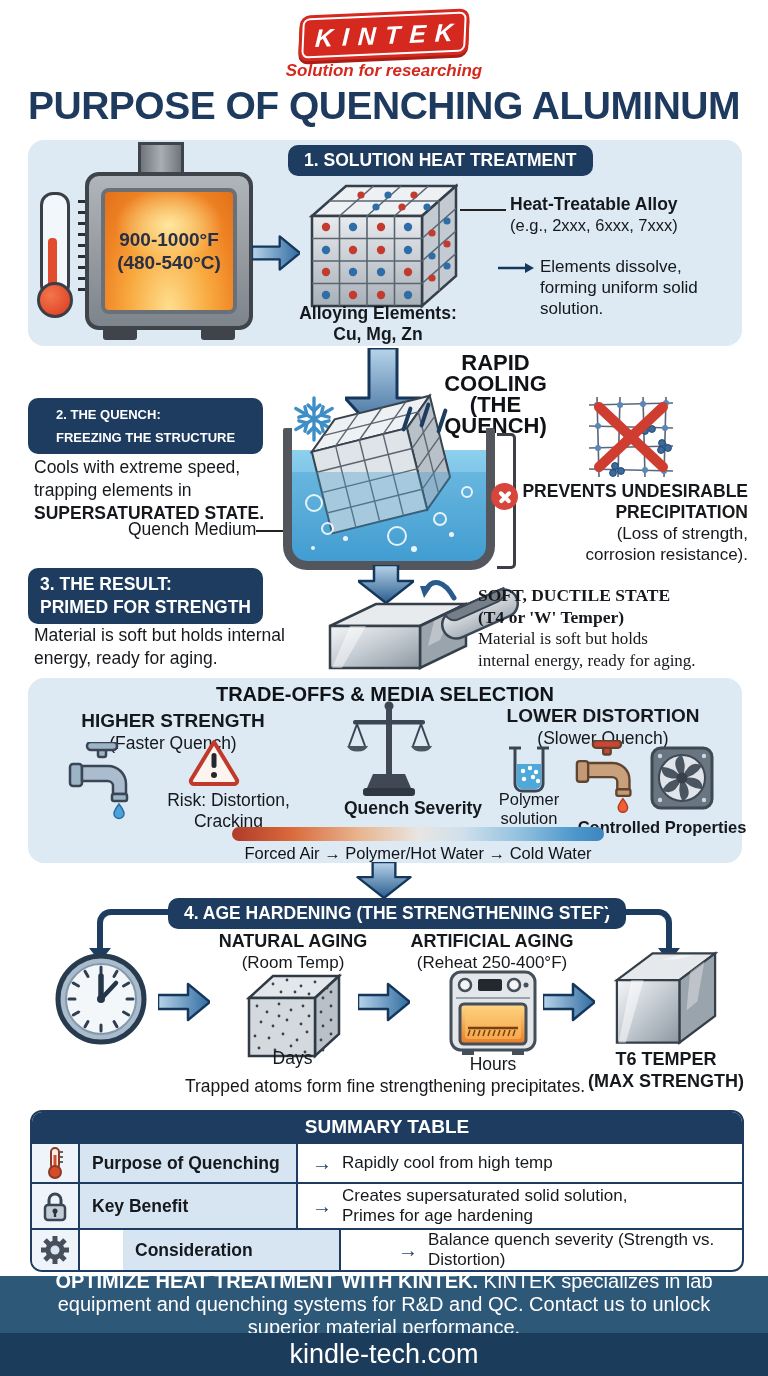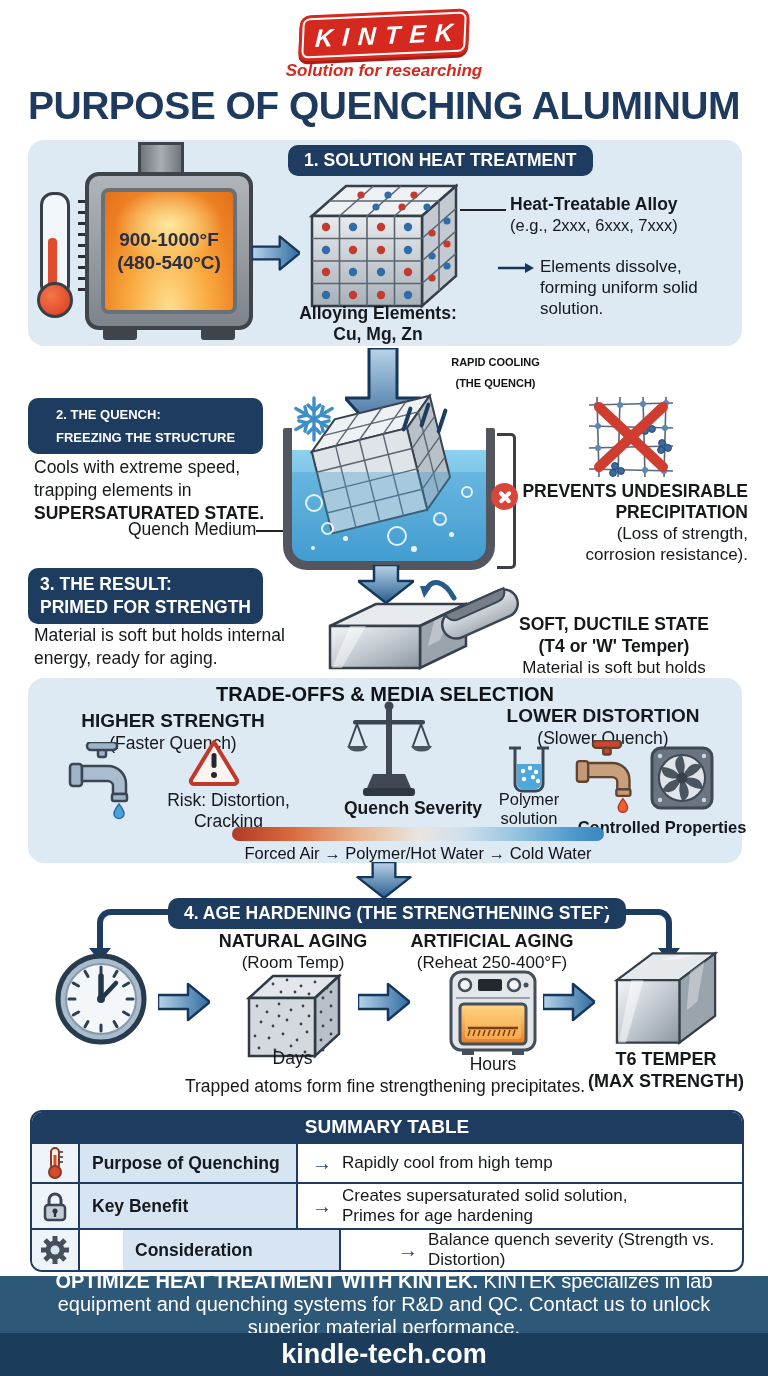--- a/index.html
+++ b/index.html
@@ -24,21 +24,21 @@
   .chimney{left:138px;top:142px;width:40px;height:34px;background:linear-gradient(90deg,#70757b,#a9aeb4,#70757b);border:3px solid #3f444a;border-bottom:none;}
   .furnace{left:85px;top:172px;width:160px;height:150px;border:4px solid #3f444a;border-radius:14px;background:linear-gradient(#b0b5bb,#7e848b);}
   .furnace-inner{position:absolute;inset:12px;border:4px solid #6a7077;border-radius:8px;background:radial-gradient(ellipse 60% 45% at 50% 28%,rgba(255,236,165,.95),rgba(255,236,165,0) 70%),radial-gradient(ellipse at 50% 100%,#ffdf8f 0%,#f8a93e 45%,#ef8324 75%,#e2701a 100%);display:flex;align-items:center;justify-content:center;}
   .furnace-temp{font-weight:800;font-size:19px;line-height:23px;color:#2a2f45;text-align:center;}
   .foot{position:absolute;width:34px;height:12px;background:#3f444a;border-radius:3px;bottom:-14px;}
   .alloy-label{left:288px;top:303px;width:180px;text-align:center;font-size:17.5px;line-height:21px;}
   .conn1{left:460px;top:209px;width:46px;border-top:2.5px solid #222;}
   .callout1{left:510px;top:194px;width:220px;font-size:16.5px;line-height:21px;}
   .callout2{left:540px;top:256px;width:185px;font-size:17px;line-height:21px;}
   
-  .rapid{left:418px;top:352px;width:155px;text-align:center;font-weight:800;font-size:11px;line-height:21px;color:#0f1216;}
+  .rapid{left:418px;top:352px;width:155px;text-align:center;font-weight:800;font-size:22px;line-height:21px;color:#0f1216;}
   
   .badge2{left:28px;top:398px;padding:5px 28px;font-size:13px;line-height:23px;}
   .body2{left:34px;top:456px;width:250px;font-size:17.5px;line-height:23px;}
   .qmedium{left:128px;top:519px;font-size:17.5px;}
   .conn2{left:256px;top:530px;width:46px;border-top:2.5px solid #222;}
   .tank{left:283px;top:428px;width:212px;height:142px;}
   .water{position:absolute;left:9px;right:9px;top:22px;bottom:9px;background:linear-gradient(#8ed0ee,#45a0d4);}
   .wateroverlay{position:absolute;left:9px;right:9px;top:44px;bottom:9px;background:#3d97cc;opacity:.35;}
   .walls{position:absolute;inset:0;border-left:9px solid #53575d;border-right:9px solid #53575d;border-bottom:9px solid #53575d;border-radius:2px 2px 24px 24px;}
   .bubble{position:absolute;border:2.5px solid rgba(255,255,255,.85);border-radius:50%;}
@@ -46,21 +46,21 @@
   .mline{position:absolute;width:4px;height:26px;background:#1e3c5f;border-radius:2px;transform:rotate(18deg);}
   .bracket{left:497px;top:433px;width:16px;height:130px;border:3.5px solid #3c3f44;border-left:none;border-radius:0 5px 5px 0;}
   .xcircle{left:491px;top:483px;width:27px;height:27px;border-radius:50%;background:#d8453a;}
   .xbar{position:absolute;left:50%;top:50%;width:15px;height:3.5px;background:#fff;border-radius:2px;}
   .prevents{left:518px;top:481px;width:230px;text-align:right;}
   .prevents-title{font-weight:800;font-size:17.5px;line-height:21px;}
   .prevents-sub{font-size:17px;line-height:21px;}
   
   .badge3{left:28px;top:568px;padding:5px 12px;font-size:17.5px;line-height:23px;}
   .body3{left:34px;top:624px;width:280px;font-size:17.5px;line-height:23px;}
-  .soft{left:478px;top:614px;width:272px;text-align:center;}
+  .soft{left:478px;top:585px;width:272px;text-align:left;font-family:Liberation Serif, serif;}
   .soft-title{font-weight:800;font-size:17.5px;line-height:21.5px;}
   .soft-body{font-size:17px;line-height:21.5px;}
   
   .tpanel{left:28px;top:678px;width:714px;height:185px;}
   .ttitle{left:0;top:5px;width:714px;text-align:center;font-weight:800;font-size:20px;color:#0f1216;}
   .tleft-title{left:40px;top:32px;width:210px;text-align:center;font-size:19px;font-weight:800;line-height:22px;}
   .tsub{font-weight:normal;font-size:17.5px;}
   .risk{left:118px;top:112px;width:165px;text-align:center;font-size:17.5px;line-height:21px;}
   .scale-label{left:300px;top:120px;width:170px;text-align:center;font-size:17.5px;font-weight:600;}
   .tright-title{left:455px;top:27px;width:240px;text-align:center;font-size:19px;font-weight:800;line-height:22px;}
@@ -82,21 +82,21 @@
   .stable{left:30px;top:1110px;width:710px;border:2.5px solid #1e3c5f;border-radius:12px;overflow:hidden;background:#fff;}
   .shead{background:#1e3c5f;color:#fff;font-weight:800;font-size:19px;height:30px;line-height:30px;text-align:center;}
   .srow{display:grid;grid-template-columns:48px 218px 1fr;border-top:2px solid #1e3c5f;}
   .sicon{border-right:2px solid #1e3c5f;display:flex;align-items:center;justify-content:center;background:#eef4f9;}
   .slabel{border-right:2px solid #1e3c5f;background:#d6e5f1;display:flex;align-items:center;padding-left:12px;font-weight:bold;font-size:17.5px;}
   .sval{display:flex;align-items:center;gap:10px;padding-left:14px;font-size:17px;line-height:20px;}
   .sarrow{color:#1e3c5f;font-weight:800;font-size:20px;}
   
   .cta{left:0;top:1276px;width:768px;height:57px;background:#2e5878;color:#fff;display:flex;align-items:center;justify-content:center;}
   .cta-text{width:730px;text-align:center;font-size:20px;line-height:23px;}
-  .site{left:0;top:1333px;width:768px;height:43px;background:#1c3c5c;color:#fff;font-weight:700;font-size:27px;text-align:center;line-height:43px;}
+  .site{left:0;top:1333px;width:768px;height:43px;background:#1c3c5c;color:#fff;font-weight:400;font-size:27px;text-align:center;line-height:43px;}
 </style>
 </head>
 <body>
 
 <div id="stage">
 
   <svg width="0" height="0" style="position:absolute" aria-hidden="true">
     <defs>
       <linearGradient id="gBlueV" x1="0" y1="0" x2="0" y2="1">
         <stop offset="0" stop-color="#b8d4ea"></stop>

